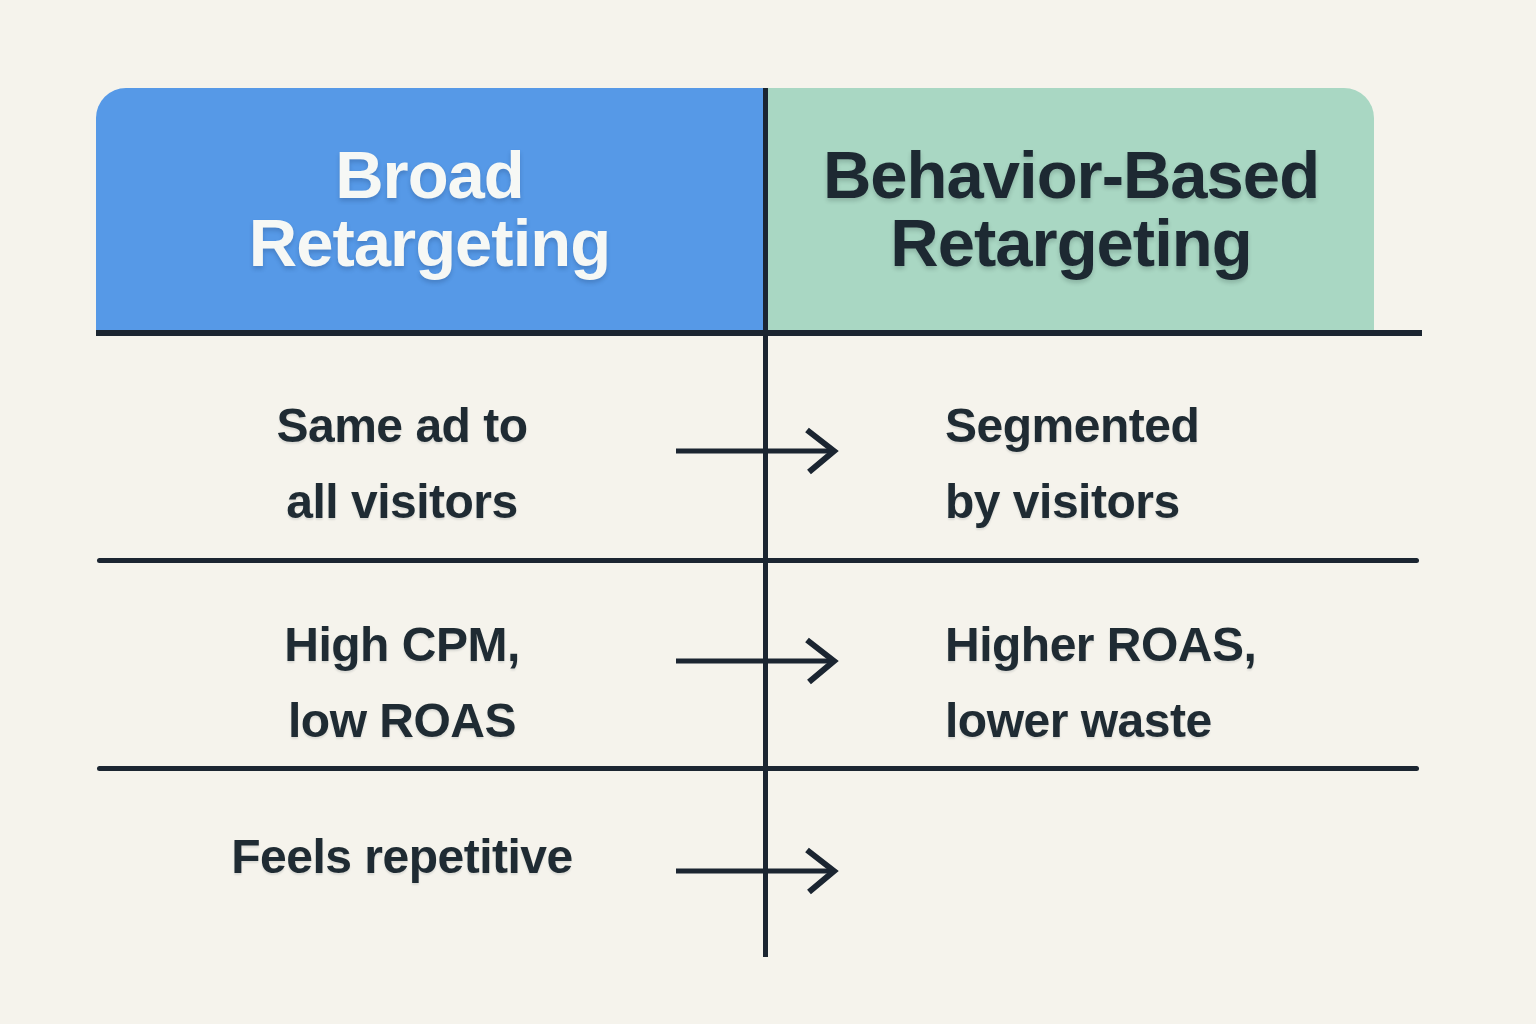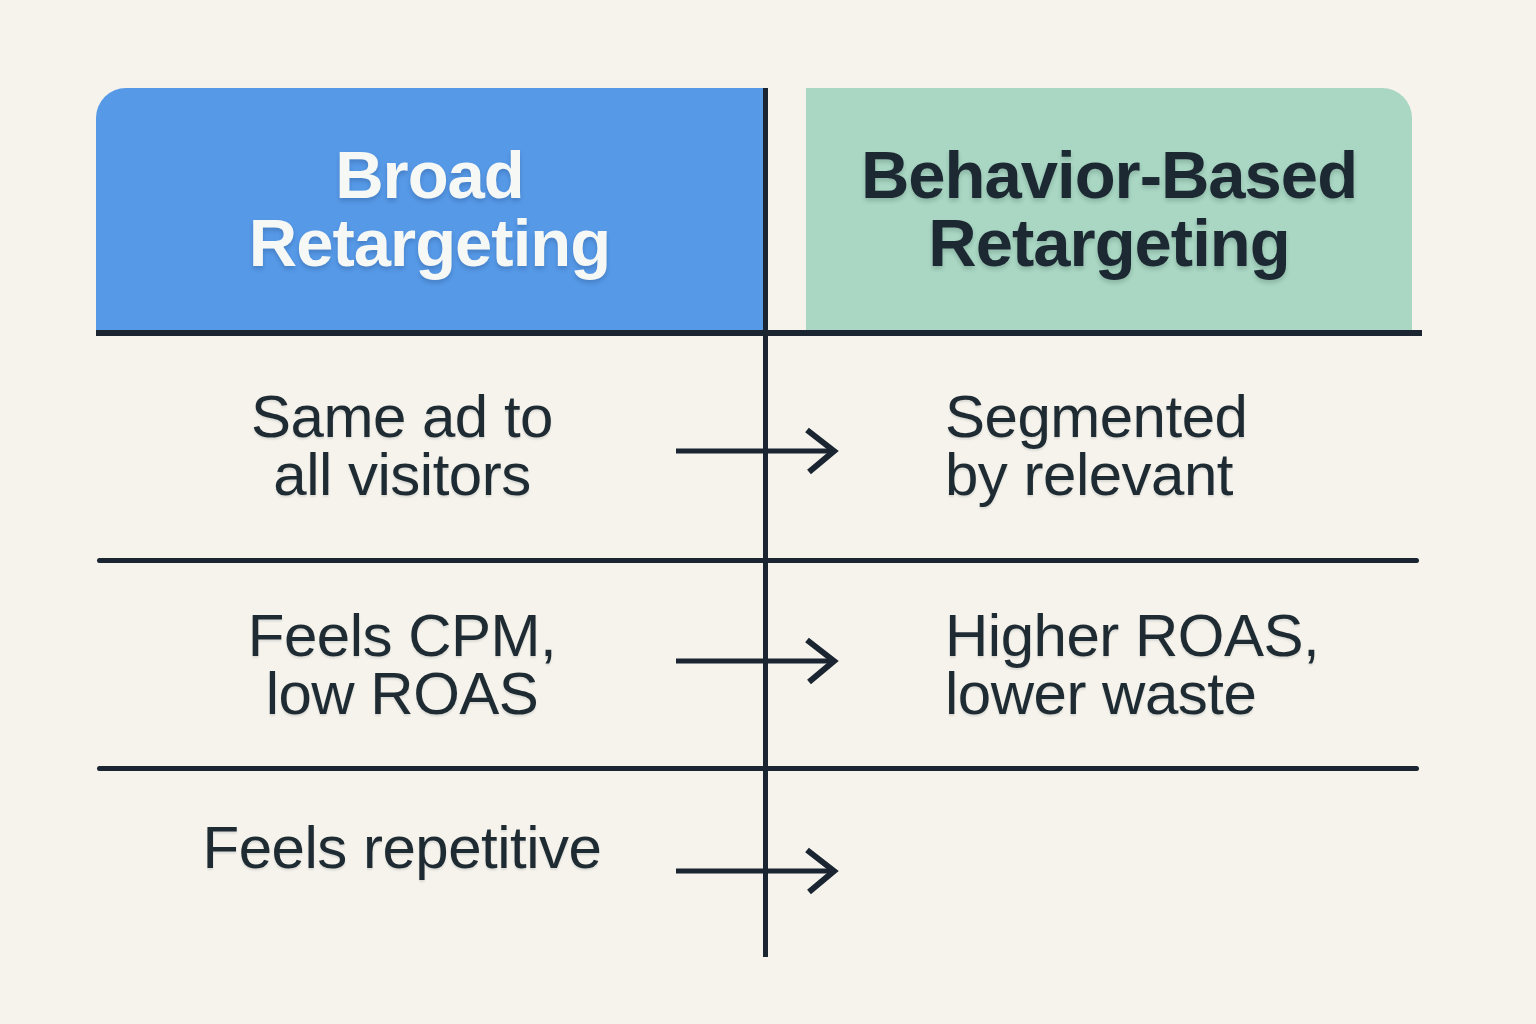--- a/index.html
+++ b/index.html
@@ -25,31 +25,30 @@
   }
   .header-box.blue{
     left:96px;width:667px;background:var(--blue);
     border-radius:30px 0 0 0;color:var(--text-light);
     text-shadow:0 3px 4px rgba(20,40,80,0.22);
   }
   .header-box.green{
     left:768px;width:606px;background:var(--green);
     border-radius:0 30px 0 0;color:#1d2932;
     text-shadow:0 3px 4px rgba(10,30,30,0.18);
-    margin-left:38px;
   }
   .rule{position:absolute;background:var(--line);}
   .rule.header-underline{left:96px;top:330px;width:1326px;height:6px;}
   .rule.sep{left:97px;width:1322px;height:5px;border-radius:3px;}
   .rule.sep.s1{top:558px;}
   .rule.sep.s2{top:766px;}
   .rule.vertical{left:763px;top:88px;width:5px;height:869px;}
   .cell{
     position:absolute;
-    font-size:60px;line-height:58px;font-weight:400;
+    font-size:48px;line-height:76px;font-weight:700;
     color:var(--text-dark);white-space:pre-line;
     letter-spacing:-0.5px;
     text-shadow:0 2px 2px rgba(40,50,60,0.12);
   }
   .cell.left{left:96px;width:612px;text-align:center;}
   .cell.right{left:945px;width:470px;text-align:left;}
   .arrow{position:absolute;left:674px;width:168px;height:52px;color:var(--line);}
   .arrow svg{display:block;width:100%;height:100%;}
 </style>
 </head>
@@ -69,23 +68,23 @@
 
   <div class="cell left" style="top:388px;">Same ad to
 all visitors</div>
   <div class="arrow" style="top:425px;">
     <svg viewBox="0 0 168 52" xmlns="http://www.w3.org/2000/svg">
       <line x1="2" y1="26" x2="158" y2="26" stroke="currentColor" stroke-width="5"></line>
       <polyline points="133,5 160,26 135,47" fill="none" stroke="currentColor" stroke-width="6"></polyline>
     </svg>
   </div>
   <div class="cell right" style="top:388px;">Segmented
-by relevant</div>
+by visitors</div>
 
-  <div class="cell left" style="top:607px;">Feels CPM,
+  <div class="cell left" style="top:607px;">High CPM,
 low ROAS</div>
   <div class="arrow" style="top:635px;">
     <svg viewBox="0 0 168 52" xmlns="http://www.w3.org/2000/svg">
       <line x1="2" y1="26" x2="158" y2="26" stroke="currentColor" stroke-width="5"></line>
       <polyline points="133,5 160,26 135,47" fill="none" stroke="currentColor" stroke-width="6"></polyline>
     </svg>
   </div>
   <div class="cell left" style="top:819px;">Feels repetitive</div>
 
   <div class="cell right" style="top:607px;">Higher ROAS,

